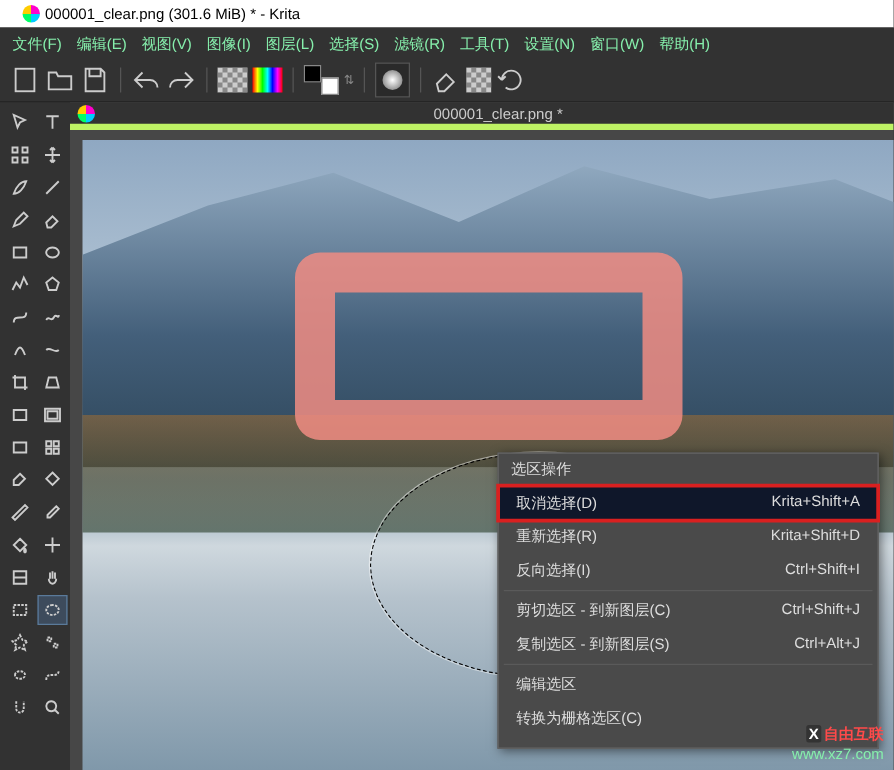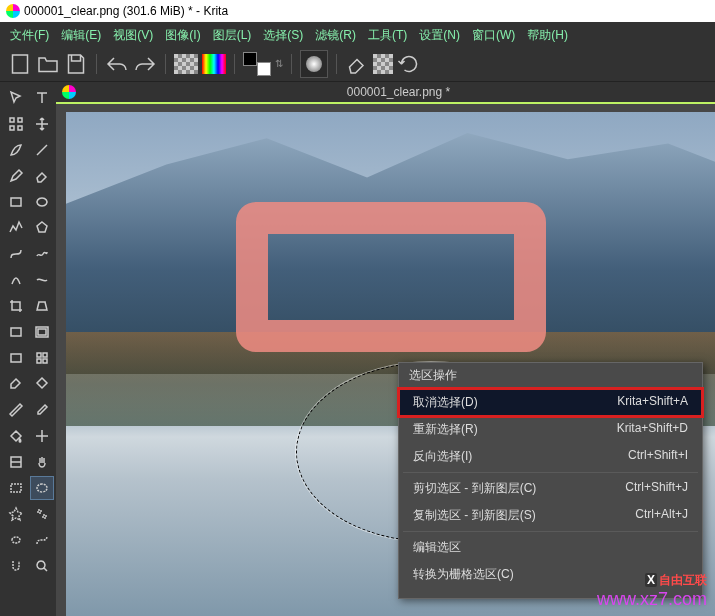--- a/index.html
+++ b/index.html
@@ -1,54 +1,54 @@
 <!DOCTYPE html>
 <html><head>
 <meta charset="utf-8">
 <style>
 *{margin:0;padding:0;box-sizing:border-box;font-family:"Microsoft YaHei",sans-serif;font-size:12px;user-select:none}
 body{background:#323232;width:715px;height:616px;overflow:hidden;position:relative}
-.titlebar{height:22px;background:#fff;display:flex;align-items:center;padding:0 6px;color:#000}
+.titlebar{height:22px;background:#fff;display:flex;align-items:center;padding:0 18px;color:#000}
 .titlebar .logo{width:14px;height:14px;margin-right:4px;border-radius:50%;background:conic-gradient(#f0c 0 25%,#0cf 0 50%,#0f6 0 75%,#fc0 0)}
 .menubar{height:24px;background:#323232;display:flex;align-items:flex-end;padding:0 4px;color:#86efac}
 .menubar span{padding:2px 6px;cursor:default}
 .toolbar{height:36px;background:#323232;display:flex;align-items:center;padding:0 8px;gap:4px;border-bottom:1px solid #222}
 .tb-btn{width:24px;height:24px;display:flex;align-items:center;justify-content:center;color:#ccc}
 .tb-sep{width:1px;height:20px;background:#555;margin:0 4px}
 .swatch{width:24px;height:20px}
 .checker{background:repeating-conic-gradient(#888 0 25%,#ccc 0 50%) 0 0/8px 8px}
 .colorsel{position:relative;width:28px;height:24px}
 .colorsel .fg{position:absolute;width:14px;height:14px;background:#000;border:1px solid #888;left:0;top:0}
 .colorsel .bg{position:absolute;width:14px;height:14px;background:#fff;border:1px solid #888;right:0;bottom:0}
 .brushprev{width:28px;height:28px;background:#2a2a2a;border:1px solid #555;display:flex;align-items:center;justify-content:center}
 .brushprev .dot{width:16px;height:16px;background:radial-gradient(circle,#fff,#666);border-radius:50%}
 .blend-combo{width:180px;height:22px;background:#3a3a3a;border:1px solid #555;color:#ccc;display:flex;align-items:center;padding:0 6px;justify-content:space-between}
 .main{display:flex;height:534px}
 .toolbox{width:56px;background:#323232;padding:4px;display:grid;grid-template-columns:1fr 1fr;gap:2px;align-content:start}
 .tool{width:24px;height:24px;display:flex;align-items:center;justify-content:center;color:#ccc;border:1px solid transparent}
 .tool.active{background:#3d4b5c;border:1px solid #5a7a9a}
 .tool svg{width:16px;height:16px;stroke:#ccc;fill:none;stroke-width:1.5}
 .canvas-area{flex:1;background:#474747;position:relative;overflow:hidden}
-.doc-titlebar{height:22px;background:#323232;display:flex;align-items:center;color:#ccc;border-bottom:2px solid #bef264}
+.doc-titlebar{height:22px;background:#323232;display:flex;align-items:center;color:#ccc;border-bottom:5px solid #bef264}
 .doc-titlebar .logo{width:14px;height:14px;margin:0 6px;border-radius:50%;background:conic-gradient(#f0c 0 25%,#0cf 0 50%,#0f6 0 75%,#fc0 0)}
 .doc-titlebar .doctitle{flex:1;text-align:center}
 .canvas{position:absolute;left:10px;top:30px;right:-20px;bottom:-20px;background:linear-gradient(180deg,#8fa8c2 0%,#a8bccf 18%,#6b8aa5 28%,#4a6882 40%,#7a95ab 52%,#cfd8de 62%,#b5c2cc 70%,#7892a5 100%)}
 .mountain{position:absolute;left:0;right:0;top:0;height:50%;background:linear-gradient(180deg,#9bb3c9 0%,#435f7a 60%,#2d4558 100%);clip-path:polygon(0 35%,15% 20%,30% 10%,45% 25%,60% 8%,75% 18%,90% 12%,100% 22%,100% 100%,0 100%)}
 .trees{position:absolute;left:0;right:0;top:42%;height:18%;background:linear-gradient(180deg,rgba(200,120,30,.4),rgba(40,60,40,.6))}
 .pink-rect{position:absolute;left:170px;top:90px;width:310px;height:150px;border:32px solid rgba(240,140,130,.85);border-radius:20px}
 .selection{position:absolute;left:230px;top:250px;width:270px;height:180px;border:1px dashed #000;border-radius:50%;background:transparent;box-shadow:0 0 0 1px rgba(255,255,255,.5)}
 .ctx-menu{position:absolute;left:398px;top:362px;width:305px;background:#4a4a4a;border:1px solid #666;color:#ddd;box-shadow:2px 2px 8px rgba(0,0,0,.5)}
 .ctx-title{padding:4px 10px;border-bottom:1px solid #5a5a5a}
 .ctx-item{display:flex;justify-content:space-between;padding:5px 14px;cursor:default}
 .ctx-item.highlight{background:#0f172a;outline:3px solid #d92020;outline-offset:-1px}
 .ctx-sep{height:1px;background:#5a5a5a;margin:2px 4px}
 .watermark{position:absolute;right:8px;bottom:6px;text-align:right;pointer-events:none}
 .watermark .t1{color:#ff4a4a;font-size:18px;font-weight:bold;}
 .watermark .t1 .x{color:#fff;background:#333;padding:0 2px;border-radius:2px;margin-right:2px}
-.watermark .t2{color:#d946ef;font-size:18px}
+.watermark .t2{color:#86efac;font-size:12px}
 .arrow{font-size:10px}
 </style>
 </head>
 <body>
 
 <div class="titlebar">
   <div class="logo"></div>
   <span>000001_clear.png (301.6 MiB)  * - Krita</span>
 </div>
 

